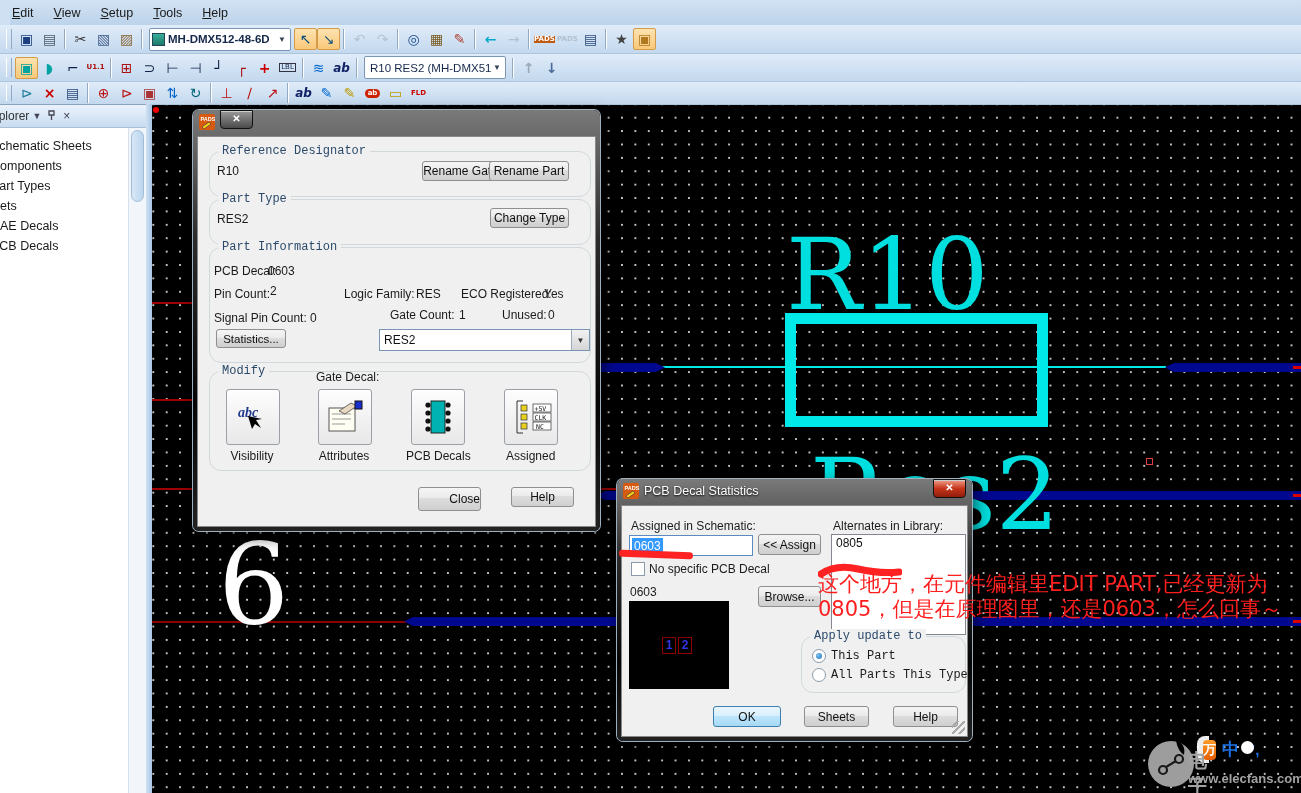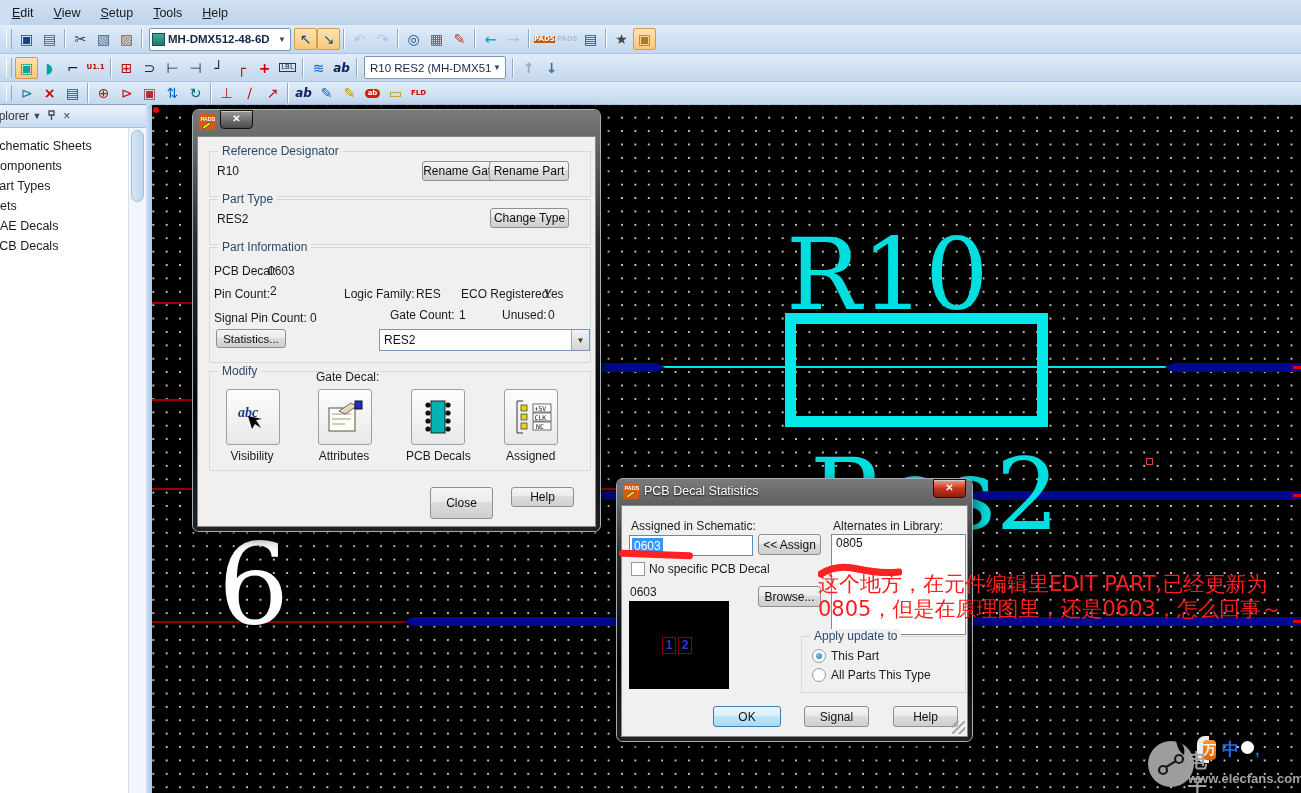--- a/index.html
+++ b/index.html
@@ -67,21 +67,21 @@
     background:linear-gradient(#7a7a7a,#2c2c2c 30%,#050505 70%,#222);
     box-shadow:0 0 0 1px #9db0c0, 3px 6px 16px rgba(0,0,0,.65);}
   .dlg-title{height:24px;display:flex;align-items:center;padding:0 6px;gap:5px;}
   .dlg-title-text{color:#fff;font-size:12.5px;text-shadow:0 1px 2px #000;flex:1;}
   .xbtn{width:31px;height:17px;border-radius:0 0 4px 4px;margin-top:-5px;
     border:1px solid #111;color:#fff;font-size:10px;font-weight:bold;line-height:15px;
     text-align:center;background:linear-gradient(#9a9a9a,#4a4a4a);box-shadow:inset 0 1px 0 #ccc;}
   .xbtn.red{background:linear-gradient(#f0a08a,#c7341c 50%,#8f1d0a);}
   .dlg-body{position:absolute;left:4px;right:4px;top:26px;bottom:4px;background:#f0f0f0;
     border:1px solid #888;}
-  .grp{position:absolute;border:1px solid #d0d8dc;border-radius:1px;}
+  .grp{position:absolute;border:1px solid #d0d8dc;border-radius:12px;font-family:Liberation Mono, monospace;}
   .grp-label{position:absolute;top:-8px;left:8px;background:#f0f0f0;padding:0 4px;
     color:#2b4a6b;font-size:12px;}
   .lbl{position:absolute;color:#1a1a1a;font-size:12px;white-space:nowrap;}
   .btn{position:absolute;border:1px solid #8e8f8f;border-radius:3px;text-align:center;
     background:linear-gradient(#f5f5f5,#ebebeb 45%,#dddddd 46%,#cfcfcf);
     font-size:12px;color:#111;font-family:"Liberation Sans",sans-serif;padding:0;}
   .btn.default{border-color:#3c7fb1;background:linear-gradient(#eaf6fd,#d9f0fc 45%,#bee6fd 46%,#a7d9f5);}
   .icobtn{position:absolute;width:52px;height:54px;border:1px solid #9aa0a6;border-radius:3px;
     background:linear-gradient(#fdfdfd,#e8e8e8);display:flex;align-items:center;justify-content:center;}
   .combo{position:absolute;background:#fff;border:1px solid #7a96b5;display:flex;align-items:center;}
@@ -463,21 +463,21 @@
               <text x="25.5" y="22.5">CLK</text>
               <rect x="24" y="25" width="18" height="8" fill="#fff" stroke="#333" stroke-width="0.7"></rect>
               <text x="27" y="31.5">NC</text>
             </g>
           </svg>
       </div>
       <span class="lbl" style="left:30px;top:312px;width:48px;text-align:center;">Visibility</span>
       <span class="lbl" style="left:118px;top:312px;width:56px;text-align:center;">Attributes</span>
       <span class="lbl" style="left:208px;top:312px;width:62px;text-align:center;">PCB Decals</span>
       <span class="lbl" style="left:308px;top:312px;width:48px;text-align:center;">Assigned</span>
-      <button class="btn" style="left:232px;top:350px;width:63px;height:32px;">Close</button>
+      <button class="btn" style="left:220px;top:350px;width:63px;height:24px;text-align:right;">Close</button>
       <button class="btn" style="left:313px;top:350px;width:63px;height:20px;">Help</button>
     </div>
   </div>
 
   <div class="dlg" style="left:617px;top:479px;width:355px;height:262px;z-index:11;">
     <div class="dlg-title">
       <svg width="16" height="16">
           <rect x="0" y="0" width="16" height="16" rx="2" fill="#d85a10"></rect>
           <text x="1.5" y="6.5" font-size="5.5" fill="#fff" font-family="sans-serif" font-weight="bold">PADS</text>
           <path d="M3 13 l7-5 2 2 -7 5z" fill="#f5d020" stroke="#333" stroke-width="0.6"></path>
@@ -504,21 +504,21 @@
         <span style="position:absolute;left:49px;top:36px;width:12px;height:15px;border:1px solid #8b0000;color:#3333e8;font-weight:bold;font-size:12px;text-align:center;line-height:15px;">2</span>
       </div>
       <div class="grp" style="left:179px;top:130px;width:163px;height:55px;background:#f0f0f0;">
         <span class="grp-label">Apply update to</span>
         <div class="radio on" style="left:10px;top:12px;"></div>
         <span class="lbl" style="left:29px;top:12px;">This Part</span>
         <div class="radio" style="left:10px;top:31px;"></div>
         <span class="lbl" style="left:29px;top:31px;">All Parts This Type</span>
       </div>
       <button class="btn default" style="left:91px;top:200px;width:68px;height:21px;">OK</button>
-      <button class="btn" style="left:182px;top:200px;width:65px;height:21px;">Signal</button>
+      <button class="btn" style="left:182px;top:200px;width:65px;height:21px;">Sheets</button>
       <button class="btn" style="left:271px;top:200px;width:65px;height:21px;">Help</button>
       <div class="grip-corner"></div>
     </div>
   </div>
 
   <div class="redmark" style="left:619px;top:551px;width:74px;height:7px;background:#ff2222;border-radius:4px;transform:rotate(2deg);"></div>
   <svg class="redmark" style="left:818px;top:560px;" width="84" height="22" viewBox="0 0 84 22">
     <path d="M3 14 Q18 4 40 9 T81 12" stroke="#ff2222" stroke-width="7" fill="none" stroke-linecap="round"></path>
   </svg>
   <div class="anno" style="left:818px;top:572px;">这个地方，在元件编辑里EDIT PART,已经更新为</div>

